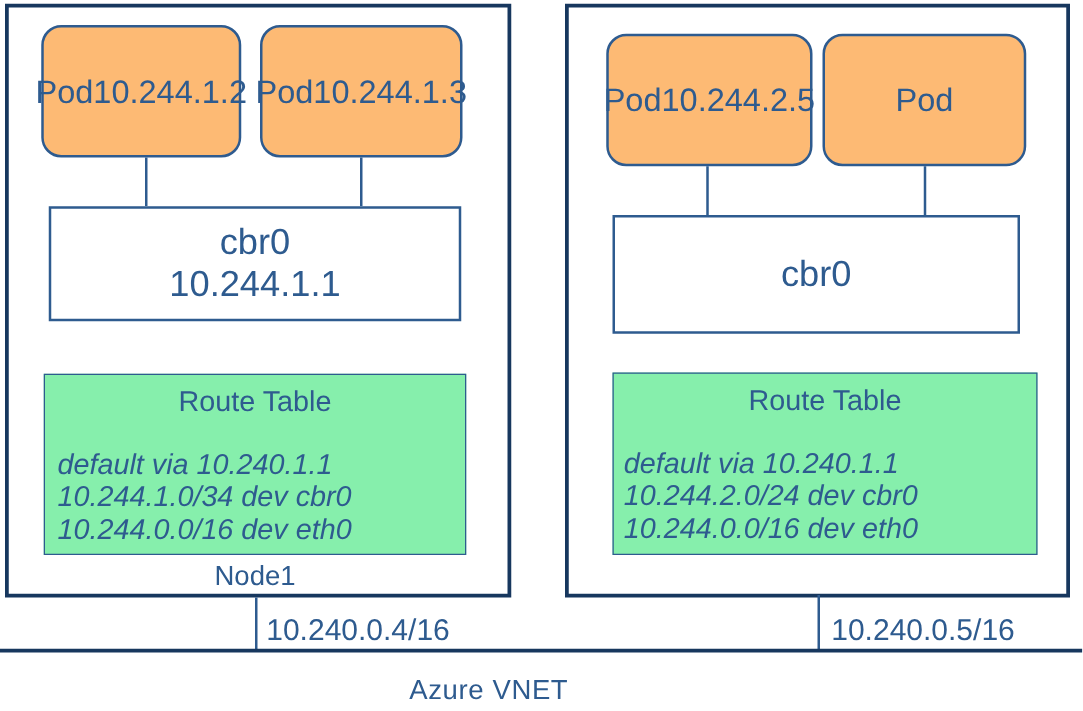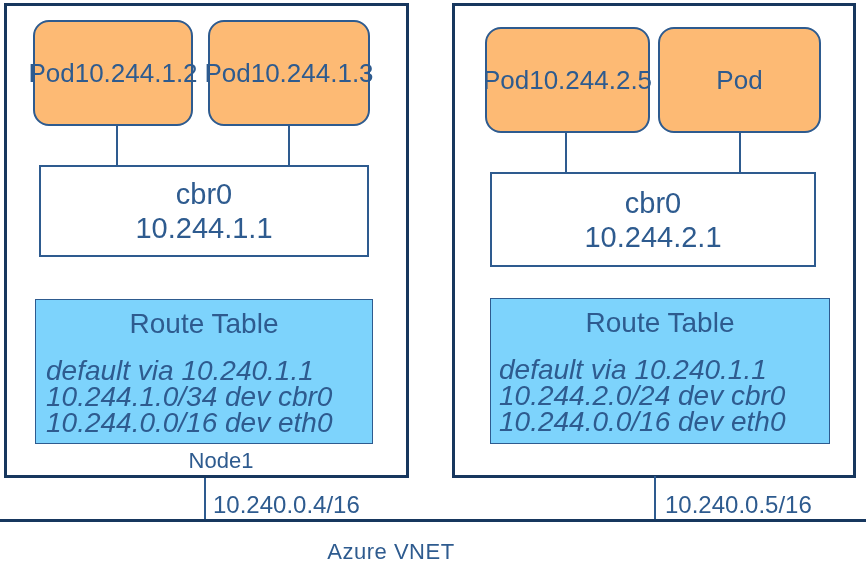--- a/index.html
+++ b/index.html
@@ -36,22 +36,22 @@
     display: flex;
     flex-direction: column;
     align-items: center;
     justify-content: center;
     font-size: 29px;
     line-height: 34px;
     text-align: center;
   }
   .route-box {
     border: 1.5px solid #2E5B8F;
-    background: #7dd3fc;
-    font-size: 28px;
+    background: #86efac;
+    font-size: 23px;
   }
   .route-title {
     position: absolute;
     left: 0; right: 0; top: 8px;
     text-align: center;
   }
   .route-lines {
     position: absolute;
     top: 58px;
     line-height: 26px;
@@ -107,42 +107,41 @@
 
   <div class="abs route-box" style="left:35px; top:299px; width:338px; height:145px;">
     <div class="route-title">Route Table</div>
     <div class="route-lines" style="left:10px;">
       <div>default via 10.240.1.1</div>
       <div>10.244.1.0/34 dev cbr0</div>
       <div>10.244.0.0/16 dev eth0</div>
     </div>
   </div>
 
-  <div class="abs node-label" style="left:52px; top:448px; width:338px;">Node1</div>
+  <div class="abs node-label" style="left:35px; top:448px; width:338px;">Node1</div>
 
   <div class="abs vline" style="left:204px; top:478px; height:43px;"></div>
   <div class="abs nic-label" style="left:213px; top:491px;">10.240.0.4/16</div>
 
   <div class="abs node-box" style="left:452px; top:3px; width:404px; height:475px;"></div>
 
   <div class="abs pod-box" style="left:485px; top:27px; width:165px; height:106px;">
     <div>Pod</div>
     <div>10.244.2.5</div>
   </div>
 
   <div class="abs pod-box" style="left:658px; top:27px; width:163px; height:106px;">
     <div>Pod</div>
   </div>
 
   <div class="abs vline" style="left:565px; top:133px; height:39px;"></div>
   <div class="abs vline" style="left:739px; top:133px; height:39px;"></div>
 
   <div class="abs bridge-box" style="left:490px; top:172px; width:326px; height:95px;">
     <div>cbr0</div>
-    <div>10.244.2.1</div>
   </div>
 
   <div class="abs route-box" style="left:490px; top:298px; width:340px; height:146px;">
     <div class="route-title">Route Table</div>
     <div class="route-lines" style="left:8px;">
       <div>default via 10.240.1.1</div>
       <div>10.244.2.0/24 dev cbr0</div>
       <div>10.244.0.0/16 dev eth0</div>
     </div>
   </div>

